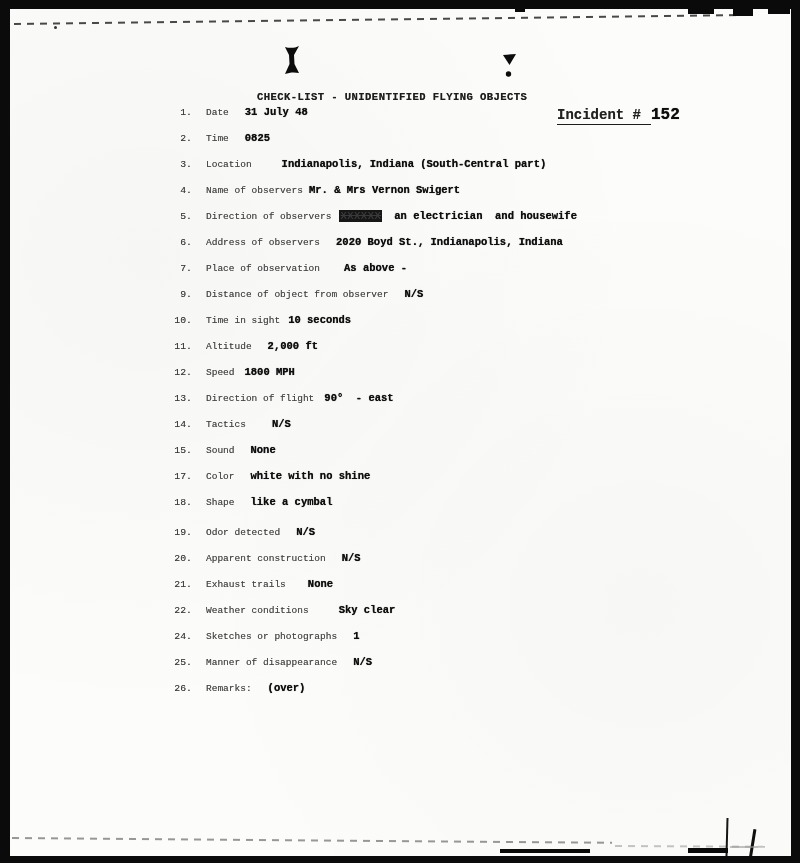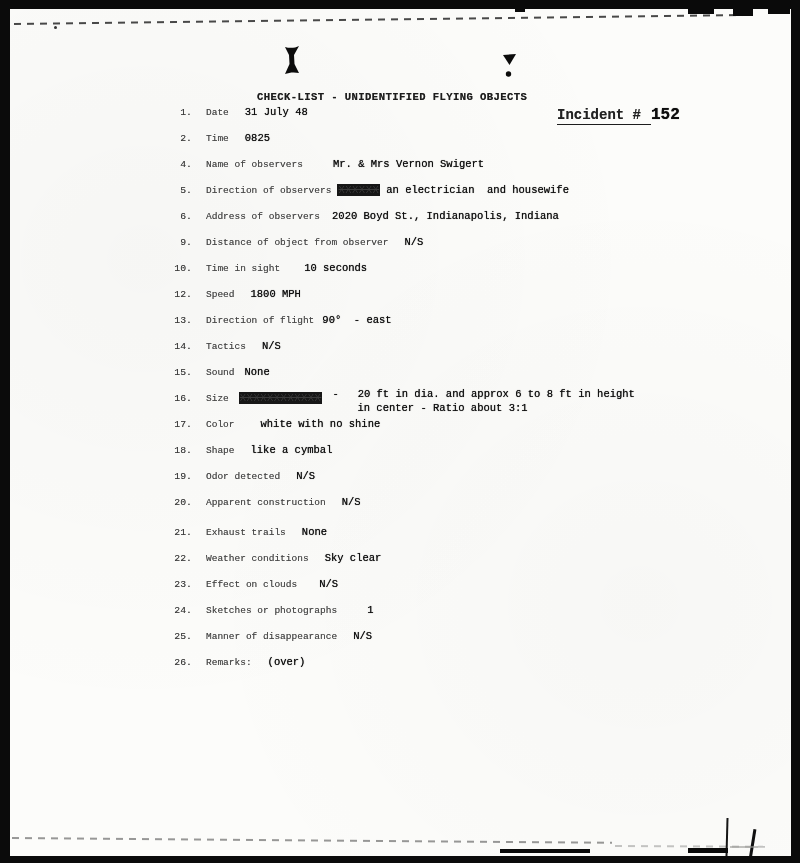--- a/index.html
+++ b/index.html
@@ -35,22 +35,22 @@
   .incident .ilabel{font-size:14px;font-weight:bold;color:#222;
     border-bottom:1.6px solid #1d1d1d;padding-bottom:1px;padding-right:10px;text-shadow:0 0 .4px rgba(0,0,0,.5);}
   .incident .inum{font-size:16px;font-weight:bold;color:#0d0d0d;text-shadow:0 0 .7px #000;}
   
   .rows{position:absolute;left:0;top:102px;width:780px;}
   .row{height:26px;white-space:pre;}
   .num{display:inline-block;width:192px;text-align:right;font-size:9.8px;color:#3c3c3c;
     text-shadow:0 0 .3px rgba(0,0,0,.45);}
   .label{margin-left:14px;font-size:9.5px;color:#474747;white-space:pre;
     text-shadow:0 0 .3px rgba(0,0,0,.45);}
-  .value{margin-left:16px;font-size:10.5px;font-weight:normal;color:#0e0e0e;white-space:pre;
-    text-shadow:0 0 .7px rgba(0,0,0,.85);}
+  .value{margin-left:16px;font-size:10.5px;font-weight:bold;color:#0e0e0e;white-space:pre;
+    text-shadow:0 0 .7px rgba(0,0,0,.85);text-align:center;}
   .struck{background:#171717;color:#3a3a3a;text-decoration:line-through;
     letter-spacing:.5px;padding:0 1px;}
   .row:nth-child(3) .value{margin-left:30px;}
   .row:nth-child(4) .value{margin-left:6px;}
   .row:nth-child(5) .value.struck{margin-left:8px;}
   .row:nth-child(5) .value{margin-left:12px;}
   .row:nth-child(7) .value{margin-left:24px;}
   .row:nth-child(9) .value{margin-left:8px;}
   .row:nth-child(11) .value{margin-left:10px;}
   .row:nth-child(12) .value{margin-left:10px;}
@@ -85,37 +85,38 @@
       </svg>
   </div>
 
   <div class="title">CHECK-LIST - UNIDENTIFIED FLYING OBJECTS</div>
 
   <div class="incident"><span class="ilabel">Incident #</span><span class="inum">152</span></div>
 
   <div class="rows">
     <div class="row"><span class="num">1.</span><span class="label">Date</span><span class="value">31 July 48</span></div>
     <div class="row"><span class="num">2.</span><span class="label">Time</span><span class="value">0825</span></div>
+    <div class="row"><span class="num">3.</span><span class="label">Location</span><span class="value">Indianapolis, Indiana (South-Central part)</span></div>
     <div class="row"><span class="num">4.</span><span class="label">Name of observers</span><span class="value">Mr. &amp; Mrs Vernon Swigert</span></div>
     <div class="row"><span class="num">5.</span><span class="label">Direction of observers</span><span class="value struck">XXXXXX</span><span class="value">an electrician  and housewife</span></div>
     <div class="row"><span class="num">6.</span><span class="label">Address of observers</span><span class="value">2020 Boyd St., Indianapolis, Indiana</span></div>
+    <div class="row"><span class="num">7.</span><span class="label">Place of observation</span><span class="value">As above -</span></div>
     <div class="row"><span class="num">9.</span><span class="label">Distance of object from observer</span><span class="value">N/S</span></div>
     <div class="row"><span class="num">10.</span><span class="label">Time in sight</span><span class="value">10 seconds</span></div>
+    <div class="row"><span class="num">11.</span><span class="label">Altitude</span><span class="value">2,000 ft</span></div>
     <div class="row"><span class="num">12.</span><span class="label">Speed</span><span class="value">1800 MPH</span></div>
     <div class="row"><span class="num">13.</span><span class="label">Direction of flight</span><span class="value">90°  - east</span></div>
     <div class="row"><span class="num">14.</span><span class="label">Tactics</span><span class="value">N/S</span></div>
     <div class="row"><span class="num">15.</span><span class="label">Sound</span><span class="value">None</span></div>
-    <div class="row"><span class="num">16.</span><span class="label">Size</span><span class="value struck">XXXXXXXXXXXX</span><span class="value v16"><span>-   20 ft in dia. and approx 6 to 8 ft in height</span><span class="v16b">in center - Ratio about 3:1</span></span></div>
     <div class="row"><span class="num">17.</span><span class="label">Color</span><span class="value">white with no shine</span></div>
     <div class="row"><span class="num">18.</span><span class="label">Shape</span><span class="value">like a cymbal</span></div>
     <div class="row"><span class="num">19.</span><span class="label">Odor detected</span><span class="value">N/S</span></div>
     <div class="row"><span class="num">20.</span><span class="label">Apparent construction</span><span class="value">N/S</span></div>
     <div class="row"><span class="num">21.</span><span class="label">Exhaust trails</span><span class="value">None</span></div>
     <div class="row"><span class="num">22.</span><span class="label">Weather conditions</span><span class="value">Sky clear</span></div>
-    <div class="row"><span class="num">23.</span><span class="label">Effect on clouds</span><span class="value">N/S</span></div>
     <div class="row"><span class="num">24.</span><span class="label">Sketches or photographs</span><span class="value">1</span></div>
     <div class="row"><span class="num">25.</span><span class="label">Manner of disappearance</span><span class="value">N/S</span></div>
     <div class="row"><span class="num">26.</span><span class="label">Remarks:</span><span class="value">(over)</span></div>
   </div>
 
   <div class="scratch scr-bot"></div>
   <div class="scratch scr-bot2"></div>
   <div class="vline-br"></div>
   <div class="slant-br"></div>
   <div class="dash-br"></div>

